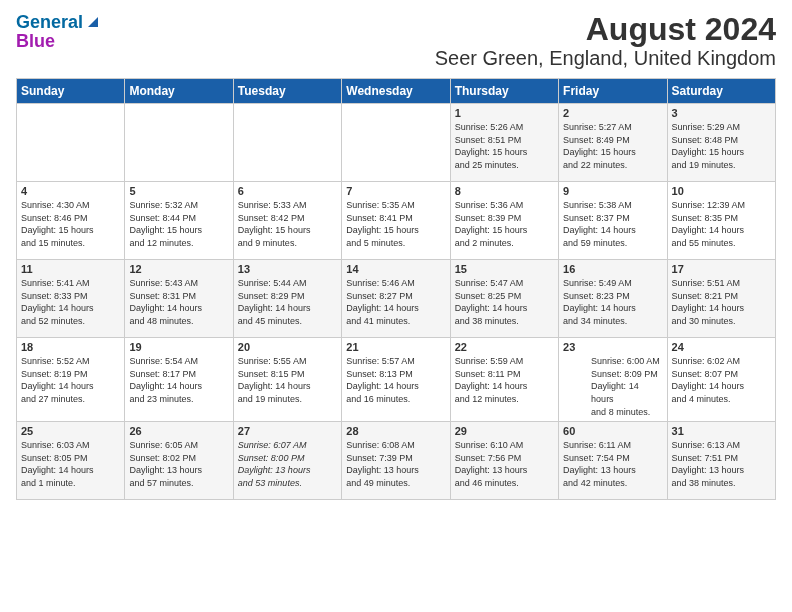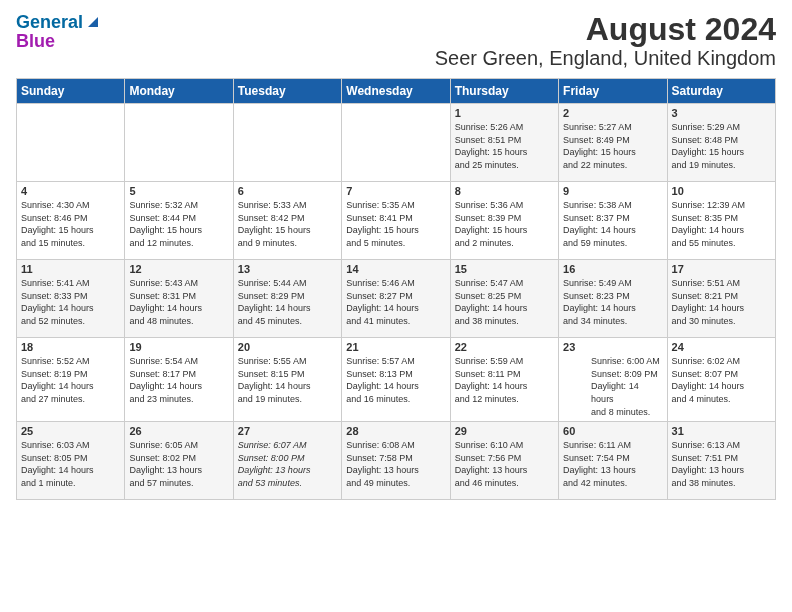--- a/index.html
+++ b/index.html
@@ -316,21 +316,21 @@
           <td>
             <span class="day-num">27</span>
             <div class="cell-text" style="white-space: pre-line; font-style: italic;">Sunrise: 6:07 AM
 Sunset: 8:00 PM
 Daylight: 13 hours
 and 53 minutes.</div>
           </td>
           <td>
             <span class="day-num">28</span>
             <div class="cell-text" style="white-space: pre-line;">Sunrise: 6:08 AM
-Sunset: 7:58 PM
+Sunset: 7:39 PM
 Daylight: 13 hours
 and 49 minutes.</div>
           </td>
           <td>
             <span class="day-num">29</span>
             <div class="cell-text" style="white-space: pre-line;">Sunrise: 6:10 AM
 Sunset: 7:56 PM
 Daylight: 13 hours
 and 46 minutes.</div>
           </td>

